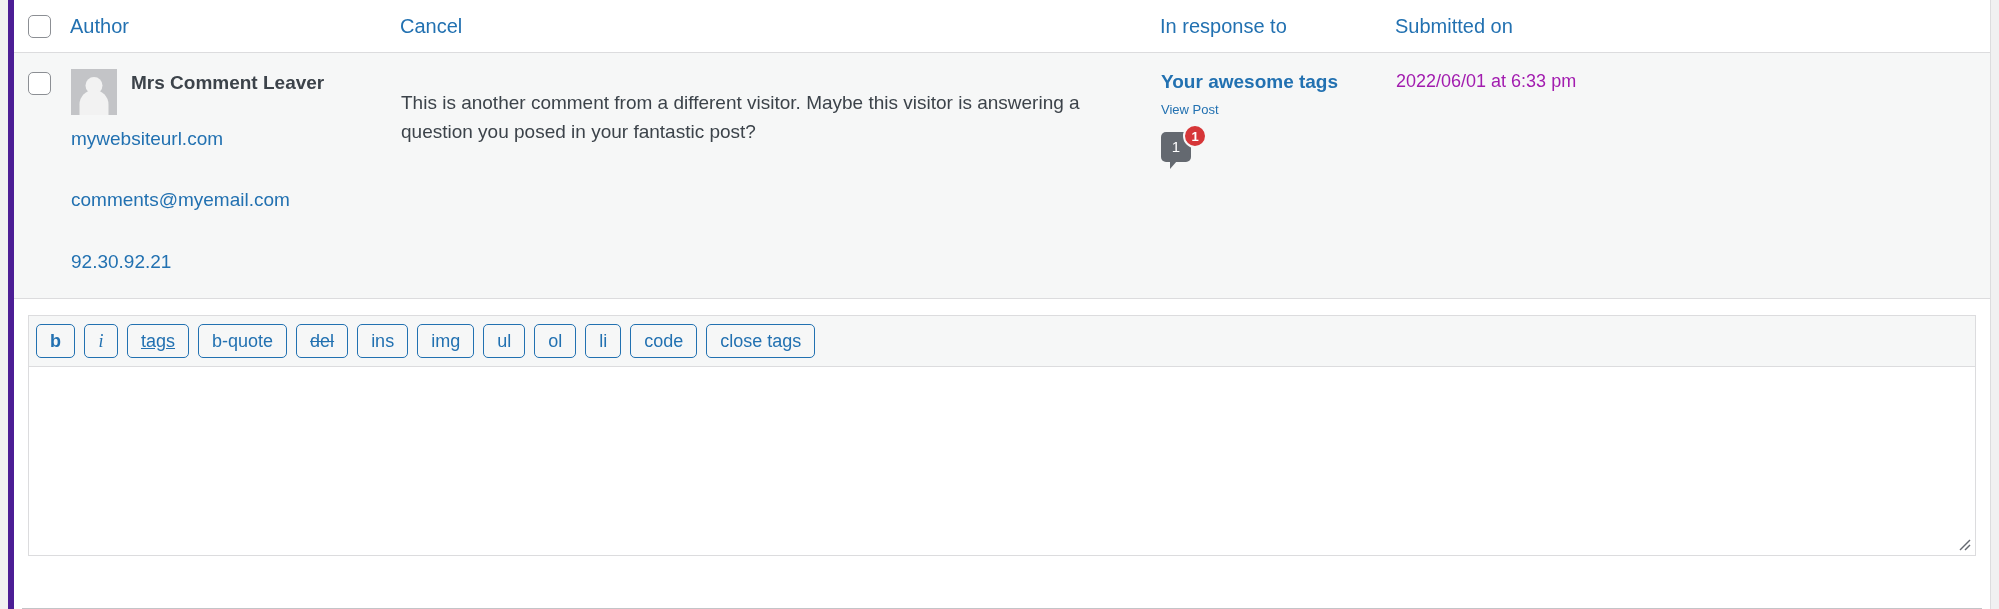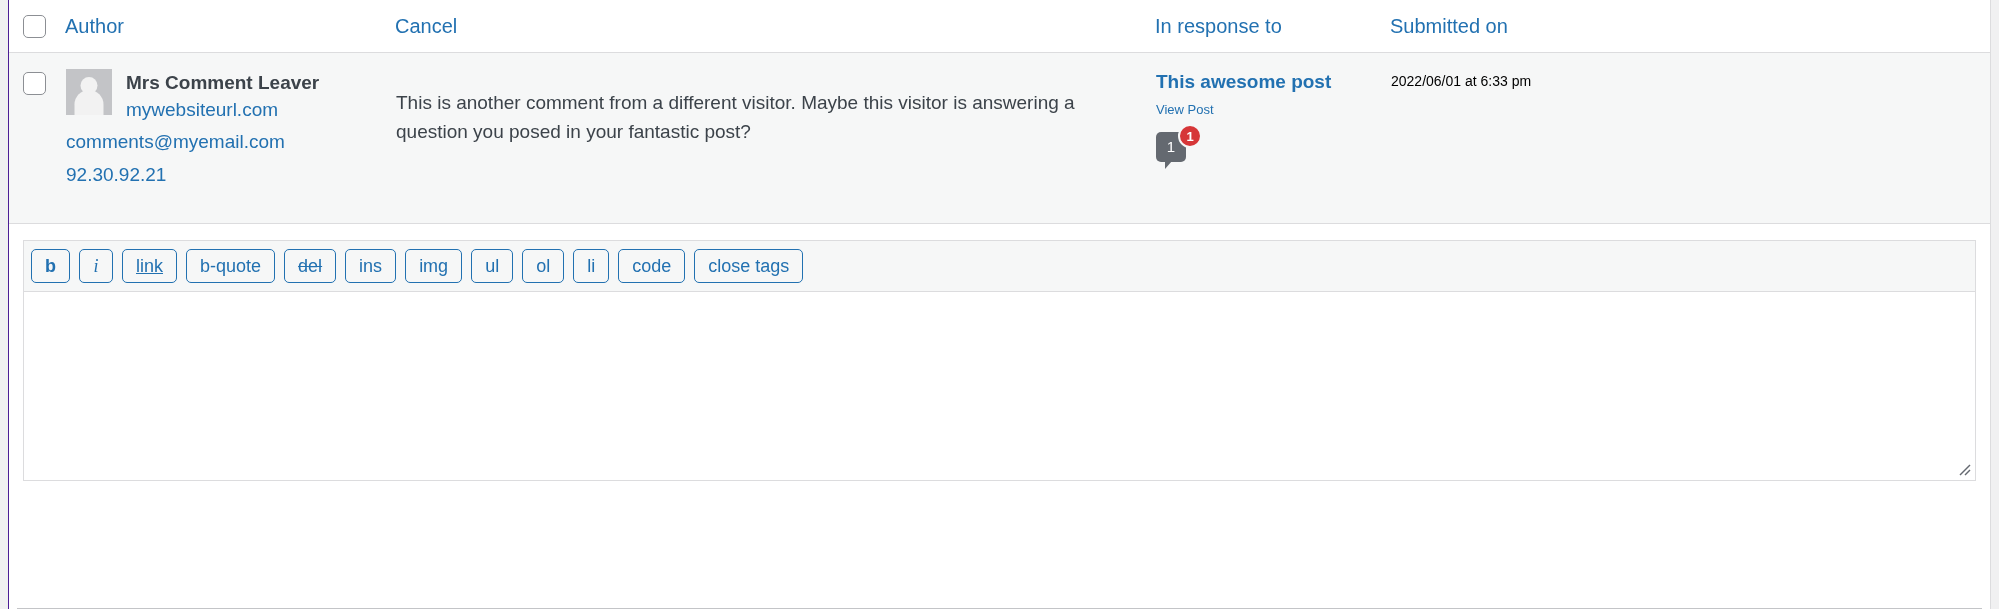--- a/index.html
+++ b/index.html
@@ -21,21 +21,21 @@
   }
 
   
   .panel {
     position: absolute;
     left: 8px;
     top: 0;
     width: 1983px;
     height: 609px;
     background: #ffffff;
-    border-left: 1px solid #4c1d95;
+    border-left: 6px solid #4c1d95;
     border-right: 1px solid #dcdcde;
   }
 
   
   table.comments {
     width: 100%;
     border-collapse: collapse;
     table-layout: fixed;
   }
 
@@ -69,21 +69,21 @@
     vertical-align: middle;
     cursor: pointer;
   }
 
   
   tbody tr.comment-row td {
     background: #f6f7f7;
     border-bottom: 1px solid #dcdcde;
     vertical-align: top;
     padding-top: 16px;
-    padding-bottom: 32px;
+    padding-bottom: 20px;
     font-size: 19px;
     color: #3c434a;
   }
   tbody tr.comment-row td.cb-cell { padding-left: 14px; padding-top: 18px; }
 
   
   .author-wrap { position: relative; }
   .avatar {
     width: 46px;
     height: 46px;
@@ -117,20 +117,21 @@
     display: block;
     padding-top: 2px;
   }
   .author-link {
     display: block;
     color: #2271b1;
     font-size: 19px;
     line-height: 30px;
     text-decoration: none;
     cursor: pointer;
+    margin-top: 29px;
   }
   .author-below { clear: both; }
   .author-below .author-link { line-height: 33px; }
 
   
   .comment-text {
     font-size: 19px;
     line-height: 29px;
     color: #3c434a;
     padding-right: 26px;
@@ -192,22 +193,22 @@
     border-radius: 50%;
     width: 24px;
     height: 24px;
     line-height: 21px;
     text-align: center;
     font-size: 13px;
     font-weight: bold;
   }
 
   .date-cell {
-    color: #000000;
-    font-size: 14px;
+    color: #a21caf;
+    font-size: 18px;
     line-height: 25px;
     text-decoration: none;
     cursor: pointer;
     text-align: center;
   }
 
   
   .reply-area {
     background: #ffffff;
     padding: 16px 14px 0 14px;
@@ -350,42 +351,42 @@
                 <a class="author-link">92.30.92.21</a>
               </div>
             </div>
           </td>
 
           <td>
             <p class="comment-text">This is another comment from a different visitor. Maybe this visitor is answering a question you posed in your fantastic post?</p>
           </td>
 
           <td>
-            <a class="post-title">This awesome post</a>
+            <a class="post-title">Your awesome tags</a>
             <a class="view-post">View Post</a>
             <div class="bubble-wrap">
               <div class="bubble">1</div>
               <span class="bubble-badge">1</span>
             </div>
           </td>
 
           <td>
             <a class="date-cell">2022/06/01 at 6:33 pm</a>
           </td>
         </tr>
       </tbody>
     </table>
 
     <div class="reply-area">
 
       <div class="editor-box">
         <div class="qt-toolbar">
           <button class="qt-btn qt-bold">b</button>
           <button class="qt-btn qt-italic">i</button>
-          <button class="qt-btn qt-underline">link</button>
+          <button class="qt-btn qt-underline">tags</button>
           <button class="qt-btn">b-quote</button>
           <button class="qt-btn qt-strike">del</button>
           <button class="qt-btn">ins</button>
           <button class="qt-btn">img</button>
           <button class="qt-btn">ul</button>
           <button class="qt-btn">ol</button>
           <button class="qt-btn">li</button>
           <button class="qt-btn">code</button>
           <button class="qt-btn">close tags</button>
         </div>

